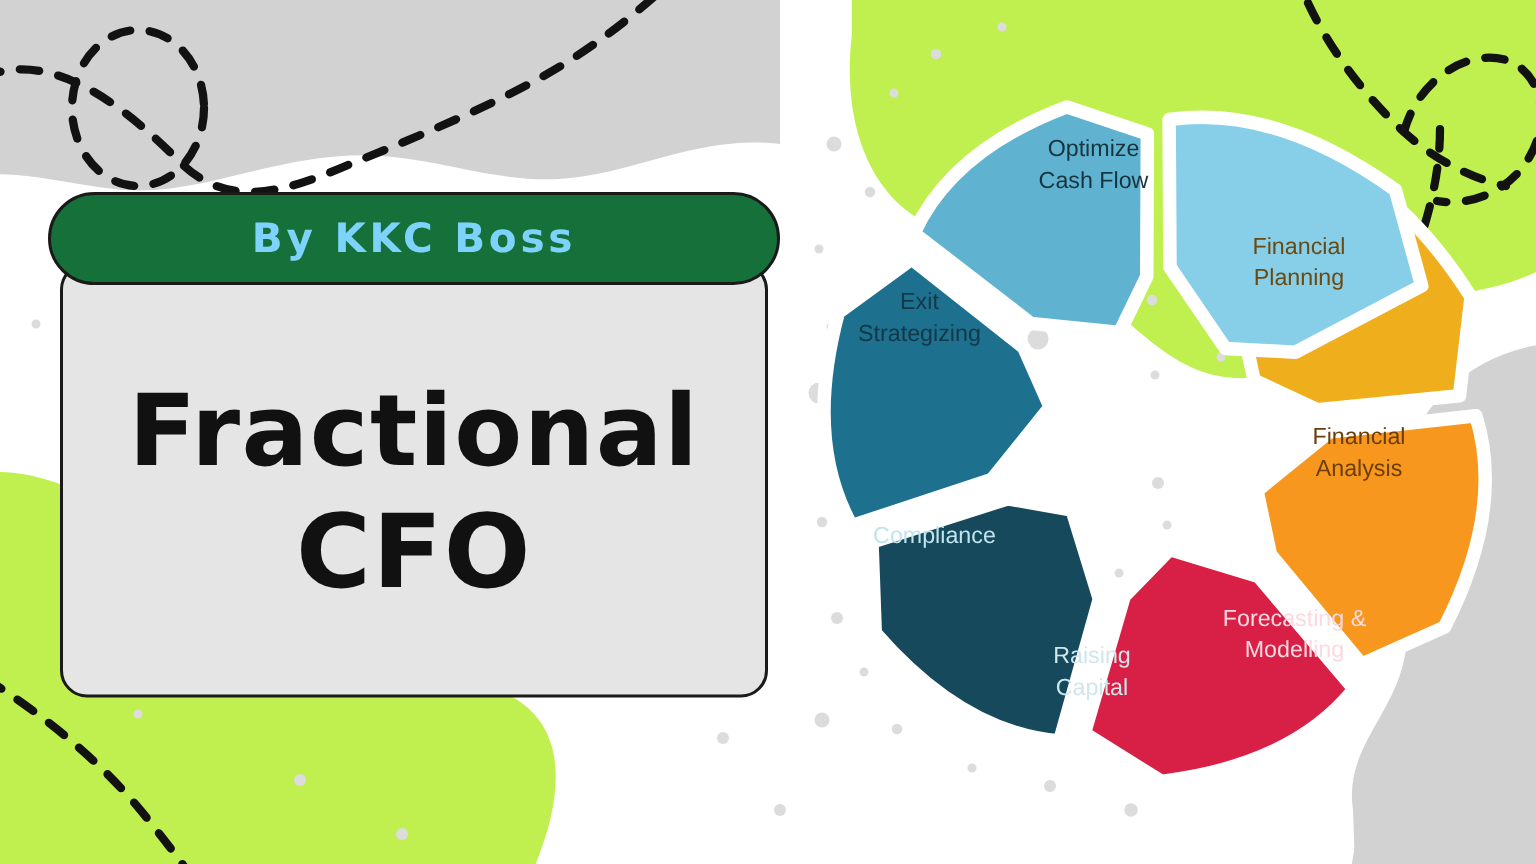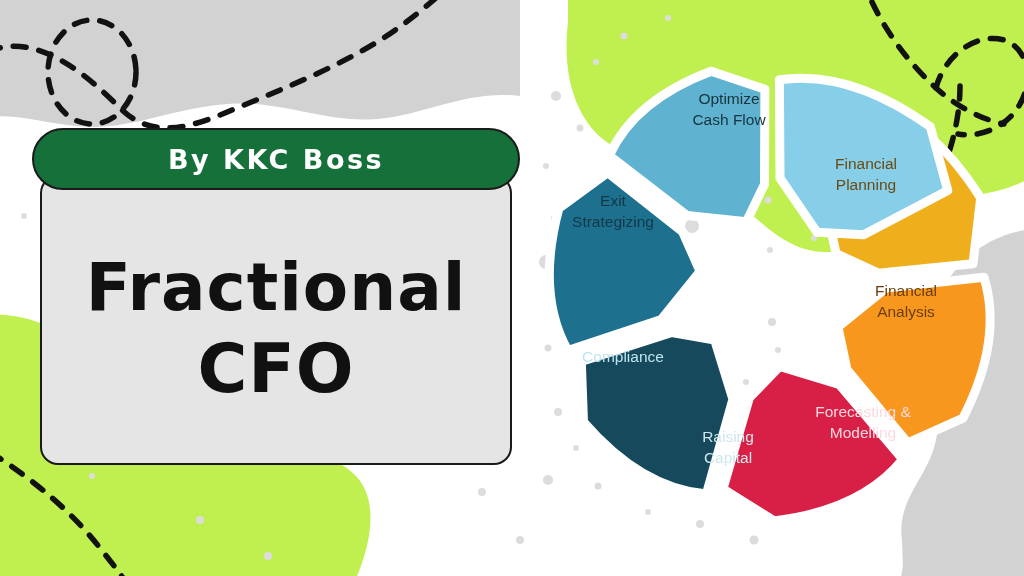--- a/index.html
+++ b/index.html
@@ -52,21 +52,21 @@
     background: #15703a;
     border: 2.5px solid #1a1a1a;
     border-radius: 31px;
     box-sizing: border-box;
     display: flex;
     align-items: center;
     justify-content: center;
     z-index: 4;
   }
   .byline-text {
-    color: #ffffff;
+    color: #7dd3fc;
     font-size: 27px;
     font-weight: 700;
     letter-spacing: 2.5px;
     font-family: "DejaVu Sans", sans-serif;
     text-align: center;
   }
   .title-line {
     color: #111111;
     font-weight: 700;
     font-family: "DejaVu Sans", sans-serif;

